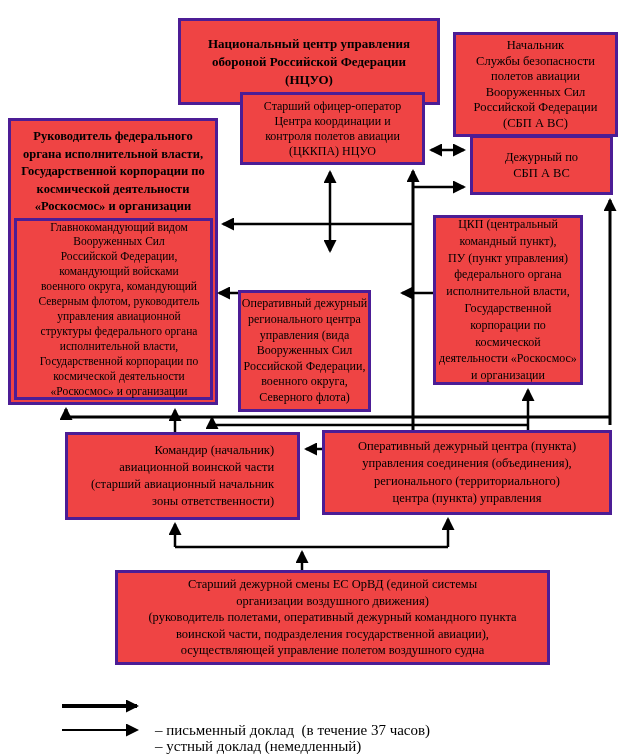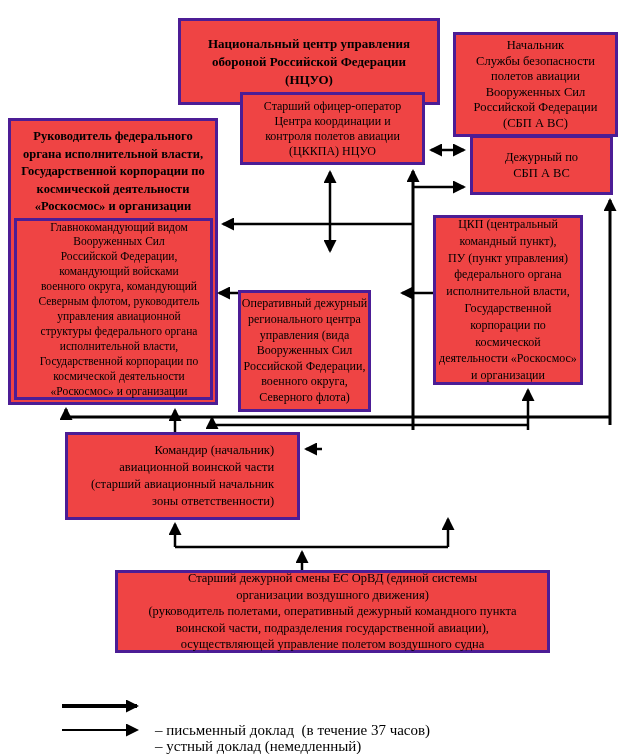--- a/index.html
+++ b/index.html
@@ -17,21 +17,21 @@
   .b-sbp    { left:453px; top:32px;  width:165px; height:105px; font-size:12.5px; line-height:15.5px; z-index:1; }
   .b-ckkpa  { left:240px; top:92px;  width:185px; height:73px;  font-size:12px;   line-height:15px;   z-index:2;text-align:center; }
   .b-dezh   { left:470px; top:135px; width:143px; height:60px;  font-size:12.5px; line-height:16px;   z-index:2; }
   .b-head   { left:8px;   top:118px; width:210px; height:287px; font-size:12.5px; line-height:17.5px;
               align-items:flex-start; padding-top:7px; font-weight:bold; z-index:1; }
   .b-inner  { left:14px;  top:218px; width:199px; height:182px; font-size:11.5px; line-height:14.9px; z-index:2;padding-left:11px; }
   .b-odrc   { left:238px; top:258px; width:133px; height:122px; font-size:12px;   line-height:15.6px;margin-top:32px; }
   .b-ckp    { left:433px; top:215px; width:150px; height:170px; font-size:12px;   line-height:16.8px; }
   .b-kom    { left:65px;  top:432px; width:235px; height:88px;  font-size:12.5px; line-height:17px; border-width:3px;text-align:right; }
   .b-odc    { left:322px; top:430px; width:290px; height:85px;  font-size:12.5px; line-height:17.5px; border-width:3px; }
-  .b-esorvd { left:115px; top:570px; width:435px; height:83px;  font-size:12.5px; line-height:16.5px; }
+  .b-esorvd { left:115px; top:570px; width:435px; height:95px;  font-size:12.5px; line-height:16.5px; }
   .legend-label {
     position:absolute; left:155px; font-size:15px; line-height:18px; white-space:pre;
   }
   .ll-1 { top:737px; }
   .ll-2 { top:721px; }
   svg.wires { position:absolute; left:0; top:0; z-index:3; pointer-events:none; }
 </style>
 </head>
 <body>
 
@@ -82,20 +82,24 @@
 федерального органа
 исполнительной власти,
 Государственной
 корпорации по космической
 деятельности  «Роскосмос»
 и организации</div>
   <div class="box b-kom">Командир (начальник)
 авиационной воинской части
 (старший авиационный начальник
 зоны ответственности)</div>
+  <div class="box b-odc">Оперативный дежурный центра (пункта)
+управления соединения (объединения),
+регионального (территориального)
+центра (пункта) управления</div>
   <div class="box b-esorvd">Старший дежурной смены ЕС ОрВД (единой системы
 организации воздушного движения)
 (руководитель полетами, оперативный дежурный командного пункта
 воинской части, подразделения государственной авиации),
 осуществляющей управление полетом воздушного судна</div>
 
   <div class="legend-label ll-1">– устный доклад (немедленный)</div>
   <div class="legend-label ll-2">– письменный доклад  (в течение 37 часов)</div>
 
   <svg class="wires" width="621" height="754" viewBox="0 0 621 754">

